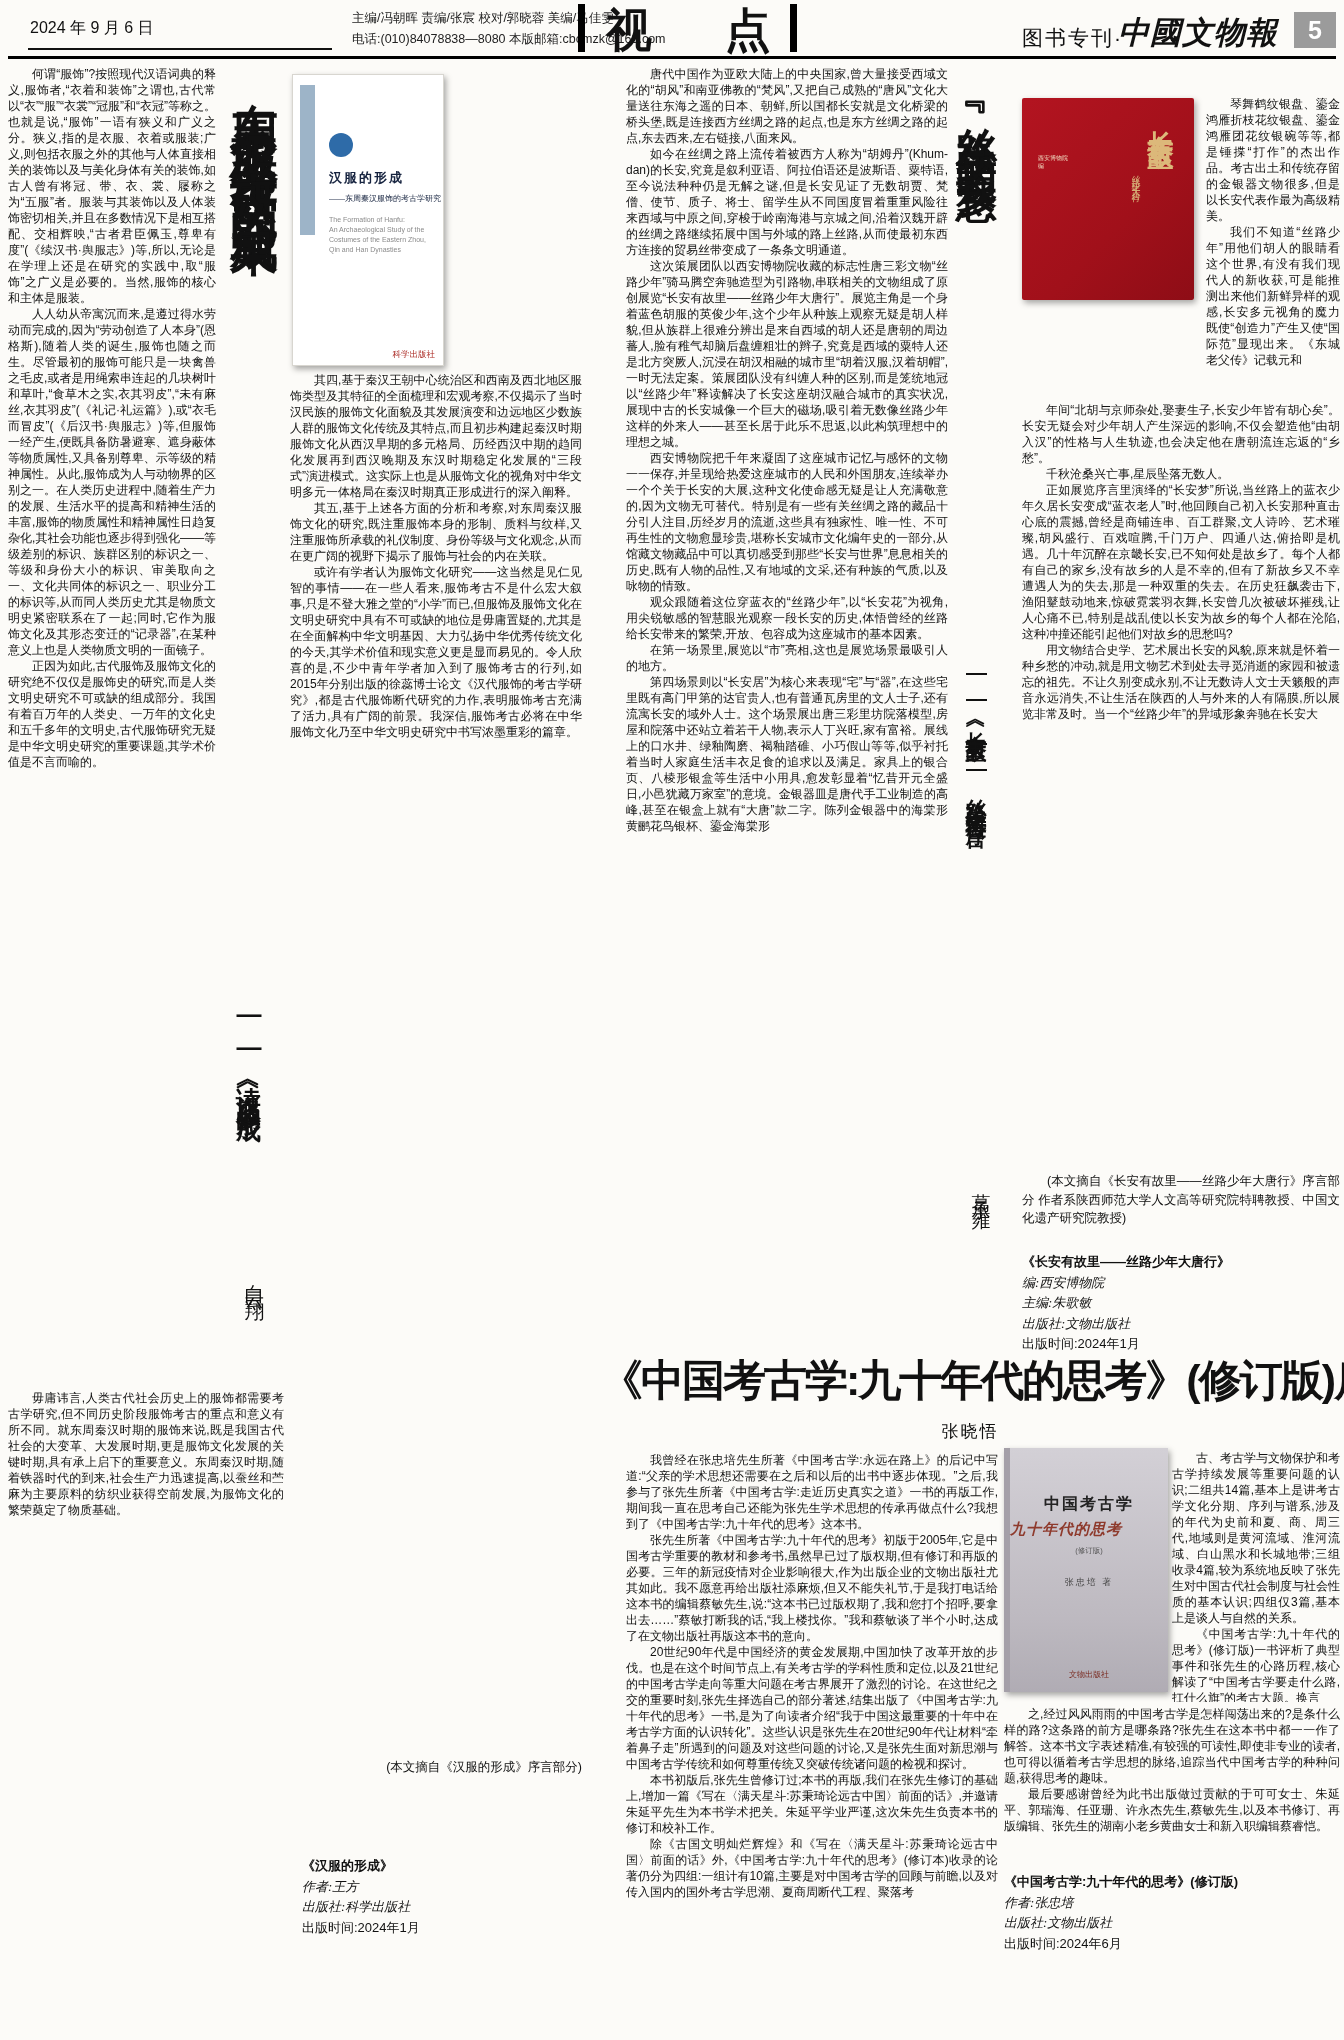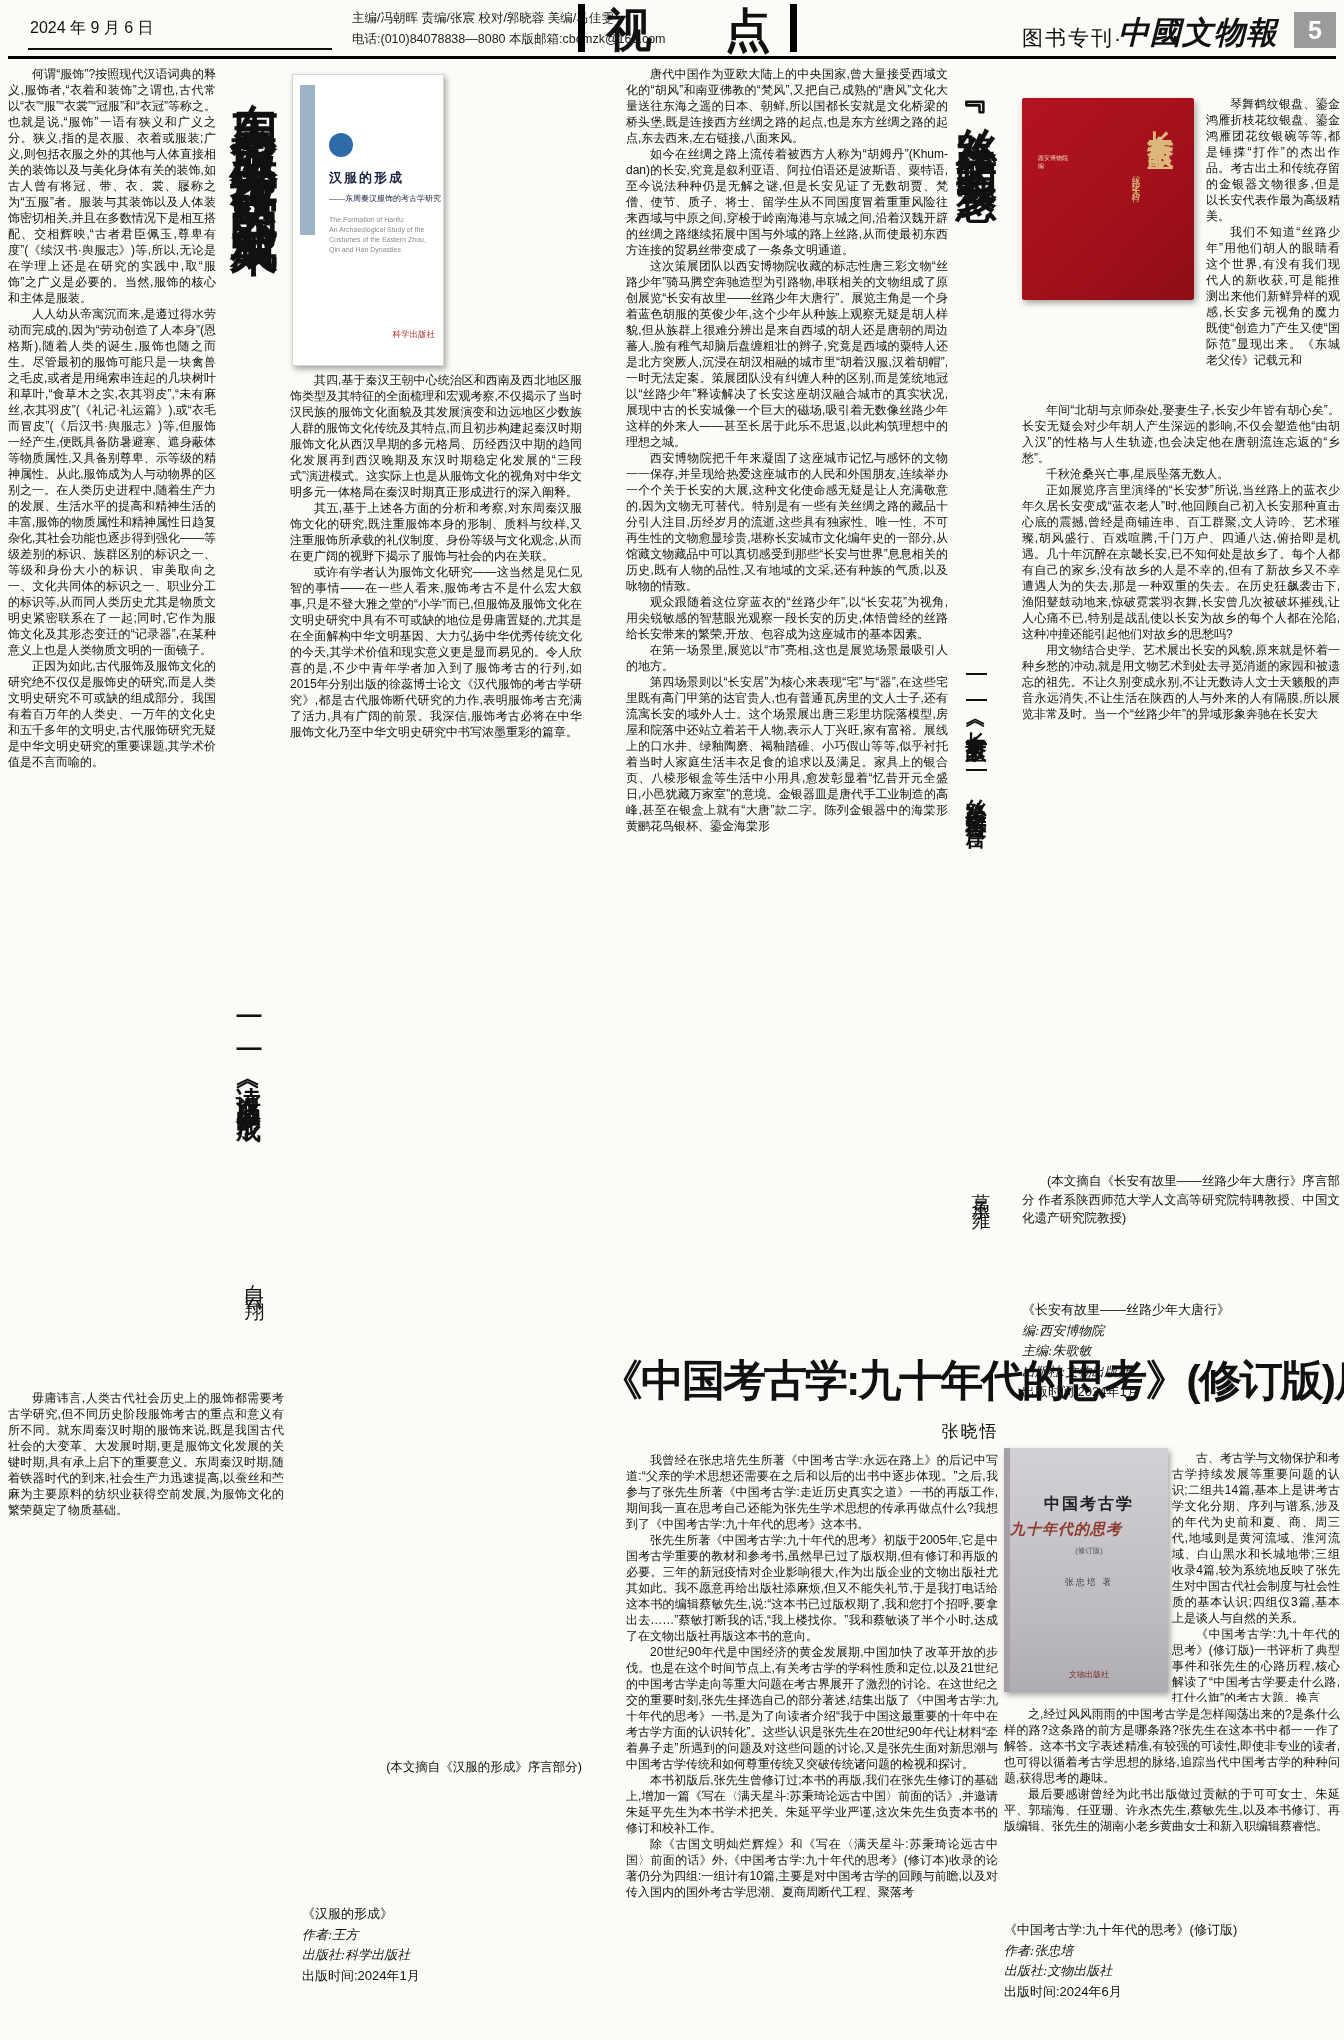--- a/index.html
+++ b/index.html
@@ -17,33 +17,33 @@
   .hdr-rule{background:#000;height:3px;}
   
   .col{font-size:12px;line-height:16px;text-align:justify;overflow:hidden;}
   .col p{margin:0;text-indent:2em;}
   .vtext{writing-mode:vertical-rl;text-orientation:upright;}
   .vtitle{font-weight:900;letter-spacing:10px;}
   .vsub{font-weight:700;letter-spacing:5px;}
   .vauthor{letter-spacing:8px;}
   .attrib{font-size:12.5px;line-height:18.6px;text-align:justify;}
   .binfo{font-size:13px;line-height:20.5px;}
-  .binfo .t{font-weight:400;margin-top:48px;}
+  .binfo .t{font-weight:700;}
   .binfo .v{font-family:"Liberation Serif",serif;font-style:italic;}
   .a3-title{font-weight:900;font-size:43px;letter-spacing:-2px;text-align:center;white-space:nowrap;}
   .a3-author{font-size:17px;letter-spacing:2px;}
   
   .cover{box-shadow:2px 3px 6px rgba(0,0,0,.35);}
   .cov1{background:#fff;border:1px solid #d8d6d0;}
   .cov1 .spine{position:absolute;left:7px;top:10px;width:15px;height:150px;background:#9db4c8;}
   .cov1 .logo{position:absolute;left:36px;top:58px;width:24px;height:24px;border-radius:50%;background:#2e6ba8;}
   .cov1 .t{position:absolute;left:36px;top:94px;font-size:13px;font-weight:700;color:#16233f;letter-spacing:2px;}
   .cov1 .st{position:absolute;left:36px;top:118px;font-size:8px;color:#16233f;}
   .cov1 .en{position:absolute;left:36px;top:140px;font-size:7px;color:#8b8b8b;line-height:10px;width:100px;}
-  .cov1 .pub{position:absolute;right:8px;bottom:24px;font-size:8.5px;color:#a8231d;}
+  .cov1 .pub{position:absolute;right:8px;bottom:4px;font-size:8.5px;color:#a8231d;}
   .cov2{background:linear-gradient(135deg,#b31420 0%,#a1101a 60%,#8e0d16 100%);border-radius:2px;}
   .cov2 .t{position:absolute;right:16px;top:12px;font-family:"Liberation Serif",serif;font-weight:900;
            font-size:26px;color:#dcb87a;writing-mode:vertical-rl;text-orientation:upright;letter-spacing:4px;}
   .cov2 .st{position:absolute;right:52px;top:70px;font-size:9px;color:#d9b87c;writing-mode:vertical-rl;
             text-orientation:upright;letter-spacing:3px;}
   .cov2 .seal{position:absolute;left:16px;top:56px;width:30px;height:44px;font-size:6px;color:#f1dbc0;
               line-height:8px;overflow:hidden;}
   .cov3{background:linear-gradient(180deg,#d3d0d6 0%,#bdb9c0 70%,#b0acb4 100%);border-left:6px solid #a49fa8;}
   .cov3 .t{position:absolute;left:0;right:0;top:46px;text-align:center;font-size:16px;font-weight:700;color:#232323;letter-spacing:2px;}
   .cov3 .st{position:absolute;left:0;right:0;top:72px;text-align:left;font-family:"Liberation Serif",serif;

